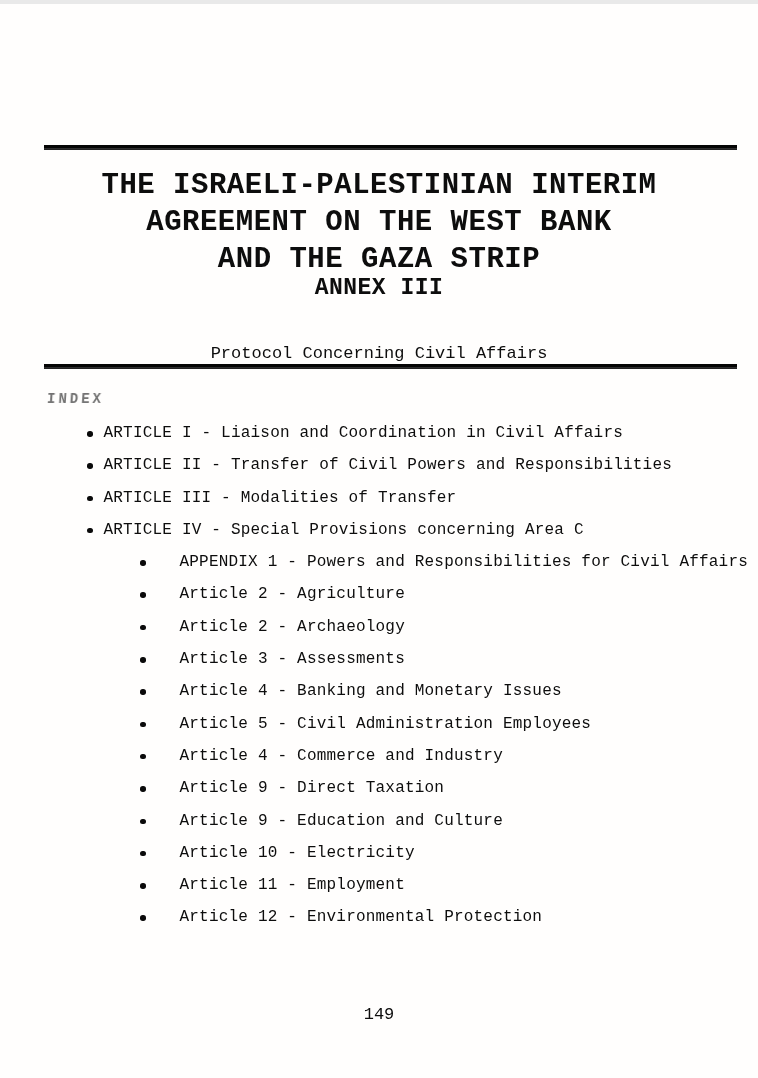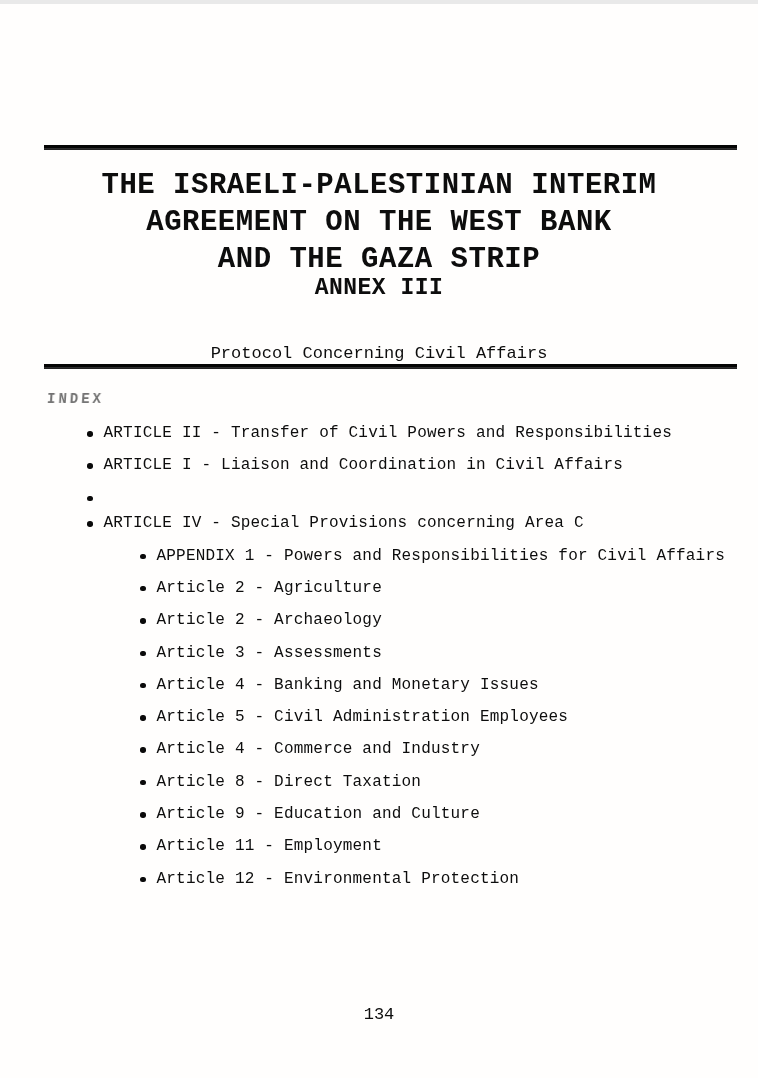--- a/index.html
+++ b/index.html
@@ -83,21 +83,21 @@
   }
   .index-item {
     display: flex;
     align-items: flex-start;
     font-size: 16px;
     line-height: 19px;
     margin-bottom: 13.3px;
     letter-spacing: 0.2px;
   }
   .index-item.level-0 { padding-left: 87px; }
-  .index-item.level-1 { padding-left: 140px; }
+  .index-item.level-1 { padding-left: 140px; gap: 23px; }
   .dot {
     flex: 0 0 auto;
     width: 5.5px;
     height: 5.5px;
     border-radius: 50%;
     background: #0a0a0a;
     margin-top: 7px;
     margin-right: 11px;
   }
 
@@ -127,28 +127,29 @@
 
   <div class="protocol">Protocol Concerning Civil Affairs</div>
 
   <div class="rule rule-bottom"></div>
 
   <div class="index-label">INDEX</div>
 
   <ul class="index-list">
     <li class="index-item level-0">
       <span class="dot"></span>
+      <span>ARTICLE I - Liaison and Coordination in Civil Affairs</span>
+    </li>
+    <li class="index-item level-0">
+      <span class="dot"></span>
       <span>ARTICLE II - Transfer of Civil Powers and Responsibilities</span>
     </li>
     <li class="index-item level-0">
       <span class="dot"></span>
-      <span>ARTICLE I - Liaison and Coordination in Civil Affairs</span>
-    </li>
-    <li class="index-item level-0">
-      <span class="dot"></span>
+      <span>ARTICLE III - Modalities of Transfer</span>
     </li>
     <li class="index-item level-0">
       <span class="dot"></span>
       <span>ARTICLE IV - Special Provisions concerning Area C</span>
     </li>
     <li class="index-item level-1">
       <span class="dot"></span>
       <span>APPENDIX 1 - Powers and Responsibilities for Civil Affairs</span>
     </li>
     <li class="index-item level-1">
@@ -170,31 +171,35 @@
     <li class="index-item level-1">
       <span class="dot"></span>
       <span>Article 5 - Civil Administration Employees</span>
     </li>
     <li class="index-item level-1">
       <span class="dot"></span>
       <span>Article 4 - Commerce and Industry</span>
     </li>
     <li class="index-item level-1">
       <span class="dot"></span>
-      <span>Article 8 - Direct Taxation</span>
+      <span>Article 9 - Direct Taxation</span>
     </li>
     <li class="index-item level-1">
       <span class="dot"></span>
       <span>Article 9 - Education and Culture</span>
     </li>
     <li class="index-item level-1">
       <span class="dot"></span>
+      <span>Article 10 - Electricity</span>
+    </li>
+    <li class="index-item level-1">
+      <span class="dot"></span>
       <span>Article 11 - Employment</span>
     </li>
     <li class="index-item level-1">
       <span class="dot"></span>
       <span>Article 12 - Environmental Protection</span>
     </li>
   </ul>
 
-  <div class="page-number">134</div>
+  <div class="page-number">149</div>
 
 </div>
 
 </body></html>

